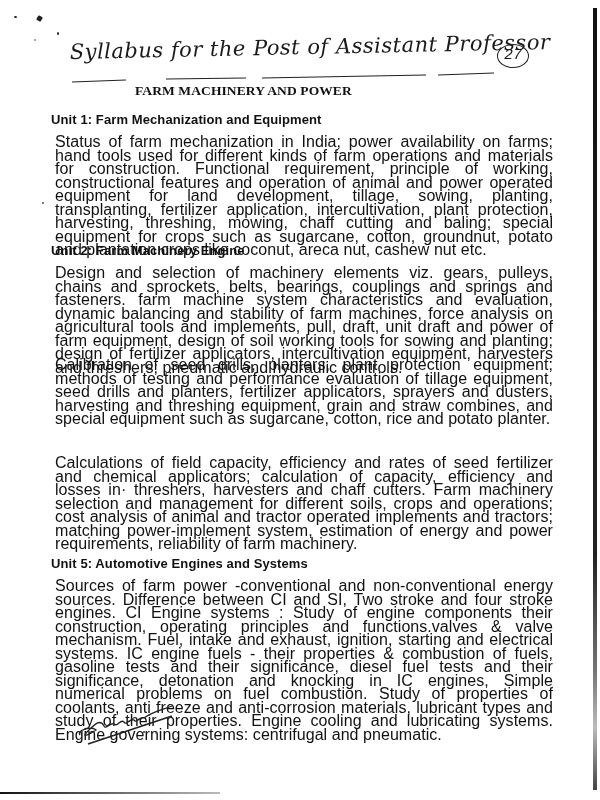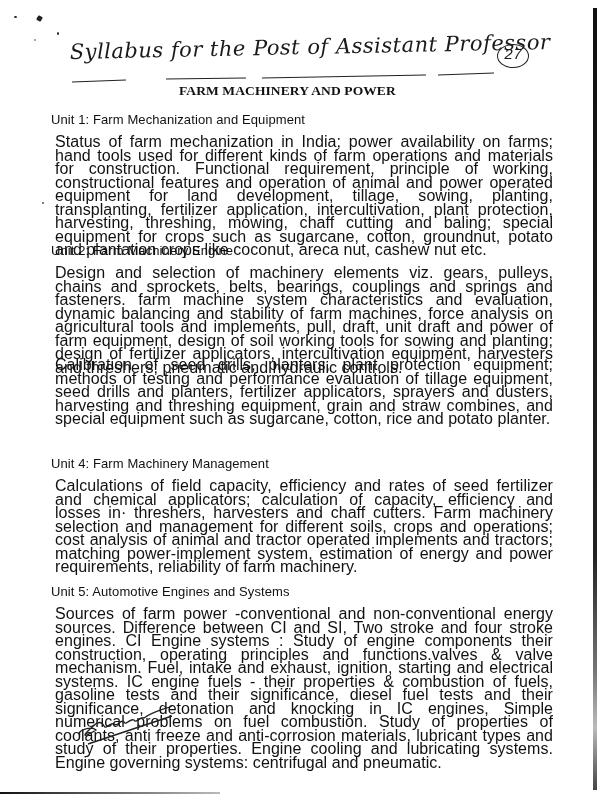--- a/index.html
+++ b/index.html
@@ -20,27 +20,27 @@
   }
   .page-num {
     position: absolute; left: 497px; top: 44px; width: 30px; height: 22px;
     border: 1.5px solid #222; border-radius: 50%;
     font-family: Liberation Mono, monospace; font-style: italic; font-size: 15px;
     text-align: center; line-height: 22px; color: #1a1a1a;
   }
   .subject-title {
     position: absolute; left: 135px; top: 83px;
     font-family: "Liberation Serif", serif; font-weight: bold; font-size: 13.5px;
-    letter-spacing: 0.1px; white-space: nowrap; margin-left: 44px;
+    letter-spacing: 0.1px; white-space: nowrap;
   }
   .unit {
     position: absolute; left: 51px; width: 502px;
   }
   .unit h2 {
-    margin: 0 0 8px 0; font-size: 13px; font-weight: normal; white-space: nowrap;
+    margin: 0 0 8px 0; font-size: 13px; font-weight: bold; white-space: nowrap;
     letter-spacing: 0.1px;
   }
   .unit p {
     margin: 0 0 0 4px; font-size: 16px; line-height: 13.5px;
     text-align: justify; letter-spacing: 0.05px;
   }
   .right-bar {
     position: absolute; left: 593px; top: 8px; width: 4px; height: 782px;
     background: linear-gradient(to bottom, #111 0%, #222 70%, #777 85%, #bbb 92%, #444 100%);
   }
@@ -78,25 +78,24 @@
 <div class="unit" style="top:243px;">
   <h2>Unit 2: Farm Machinery Engine</h2>
   <p>Design and selection of machinery elements viz. gears, pulleys, chains and sprockets, belts, bearings, couplings and springs and fasteners. farm machine system characteristics and evaluation, dynamic balancing and stability of farm machines, force analysis on agricultural tools and implements, pull, draft, unit draft and power of farm equipment, design of soil working tools for sowing and planting; design of fertilizer applicators, intercultivation equipment, harvesters and threshers; pneumatic and hydraulic controls.</p>
 </div>
 
 <div class="unit" style="top:358px;">
   <p>Calibration of seed drills, planters, plant protection equipment; methods of testing and performance evaluation of tillage equipment, seed drills and planters, fertilizer applicators, sprayers and dusters, harvesting and threshing equipment, grain and straw combines, and special equipment such as sugarcane, cotton, rice and potato planter.</p>
 </div>
 
 <div class="unit" style="top:456px;">
-  <h2>Unit 4: Farm Machinery Management</h2>
   <p>Calculations of field capacity, efficiency and rates of seed fertilizer and chemical applicators; calculation of capacity, efficiency and losses in· threshers, harvesters and chaff cutters. Farm machinery selection and management for different soils, crops and operations; cost analysis of animal and tractor operated implements and tractors; matching power-implement system, estimation of energy and power requirements, reliability of farm machinery.</p>
 </div>
 
-<div class="unit" style="top:584px;">
+<div class="unit" style="top:556px;">
   <h2>Unit 5: Automotive Engines and Systems</h2>
   <p>Sources of farm power -conventional and non-conventional energy sources. Difference between CI and SI, Two stroke and four stroke engines.  CI Engine systems : Study of engine components their construction, operating principles and functions.valves &amp; valve mechanism. Fuel, intake and exhaust, ignition, starting and electrical systems. IC engine fuels - their properties &amp; combustion of fuels, gasoline tests and their significance, diesel fuel tests and their significance, detonation and knocking in IC engines, Simple numerical problems on fuel combustion. Study of properties of coolants, anti freeze and anti-corrosion materials, lubricant types and study of their properties. Engine cooling and lubricating systems. Engine governing systems: centrifugal and pneumatic.</p>
 </div>
 
 <svg class="signature" viewBox="0 0 110 50">
   <path d="M8 35 C 4 30, 20 26, 24 30 C 18 34, 10 38, 14 33 C 22 25, 28 18, 32 26 C 34 30, 38 22, 42 24 C 46 28, 48 18, 52 22 C 54 26, 58 18, 62 20 C 64 24, 68 16, 72 18 C 80 12, 90 10, 100 6" stroke="#222" stroke-width="1.3" fill="none"></path>
   <path d="M16 44 L 100 16" stroke="#222" stroke-width="1.4" fill="none"></path>
   <circle cx="72" cy="32" r="1" fill="#333"></circle>
   <circle cx="84" cy="33" r="0.8" fill="#555"></circle>
 </svg>

